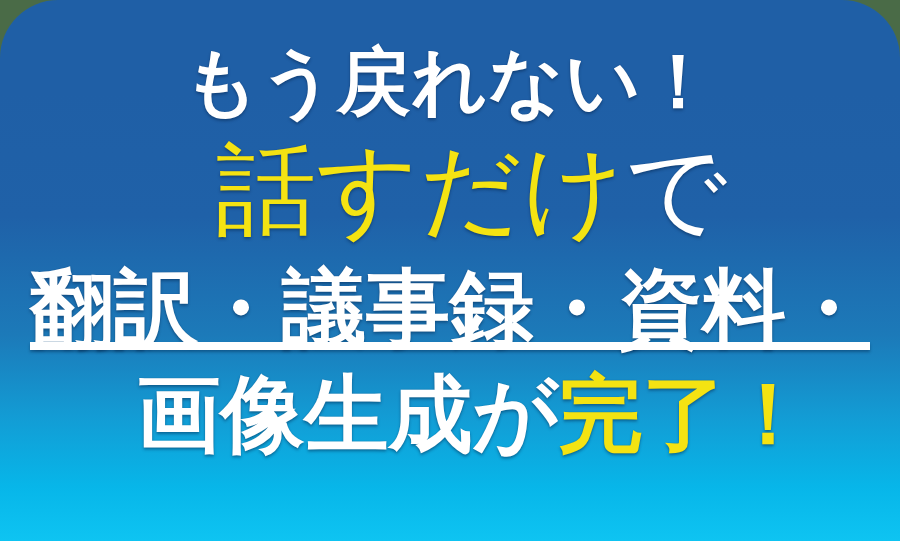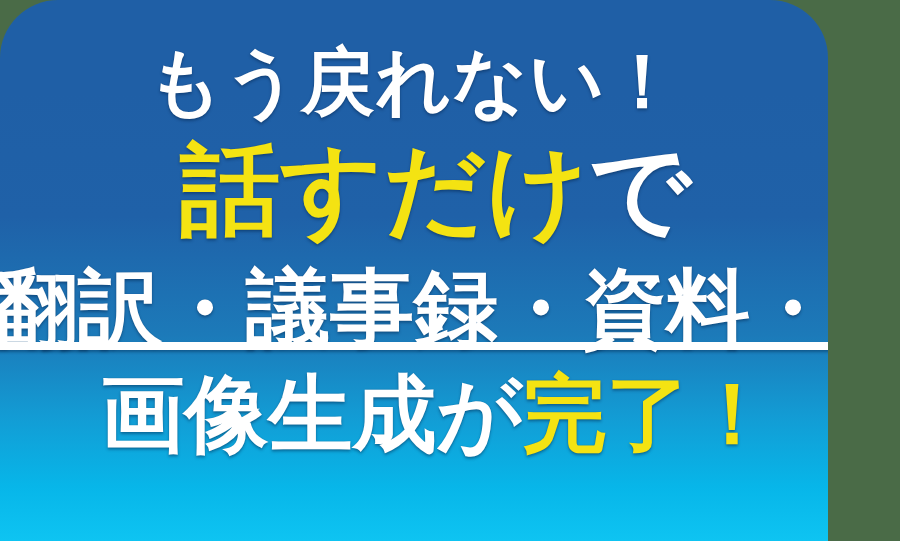--- a/index.html
+++ b/index.html
@@ -10,21 +10,21 @@
   body {
     width: 900px;
     height: 541px;
     overflow: hidden;
     background: #4a6b47;
     font-family: "DejaVu Sans", "Liberation Sans", sans-serif;
   }
 
   #banner {
     position: relative;
-    width: 828px;
+    width: 900px;
     height: 541px;
     box-sizing: border-box;
     border-top-left-radius: 58px;
     border-top-right-radius: 58px;
     border-bottom-left-radius: 0px;
     border-bottom-right-radius: 0px;
     overflow: hidden;
     background: linear-gradient(
         180deg,
         #1f5fa6 0%,
@@ -67,21 +67,21 @@
   #line-1 {
     margin-top: 44px;
     font-size: 74px;
     letter-spacing: 0.012em;
   }
 
   
   #line-2 {
     margin-top: 22px;
     font-size: 100px;
-    font-weight: 700;
+    font-weight: 400;
     letter-spacing: 0.005em;
     margin-left: 44px;
   }
 
   
   #line-3 {
     margin-top: 26px;
     font-size: 84px;
     letter-spacing: 0.0em;
   }

